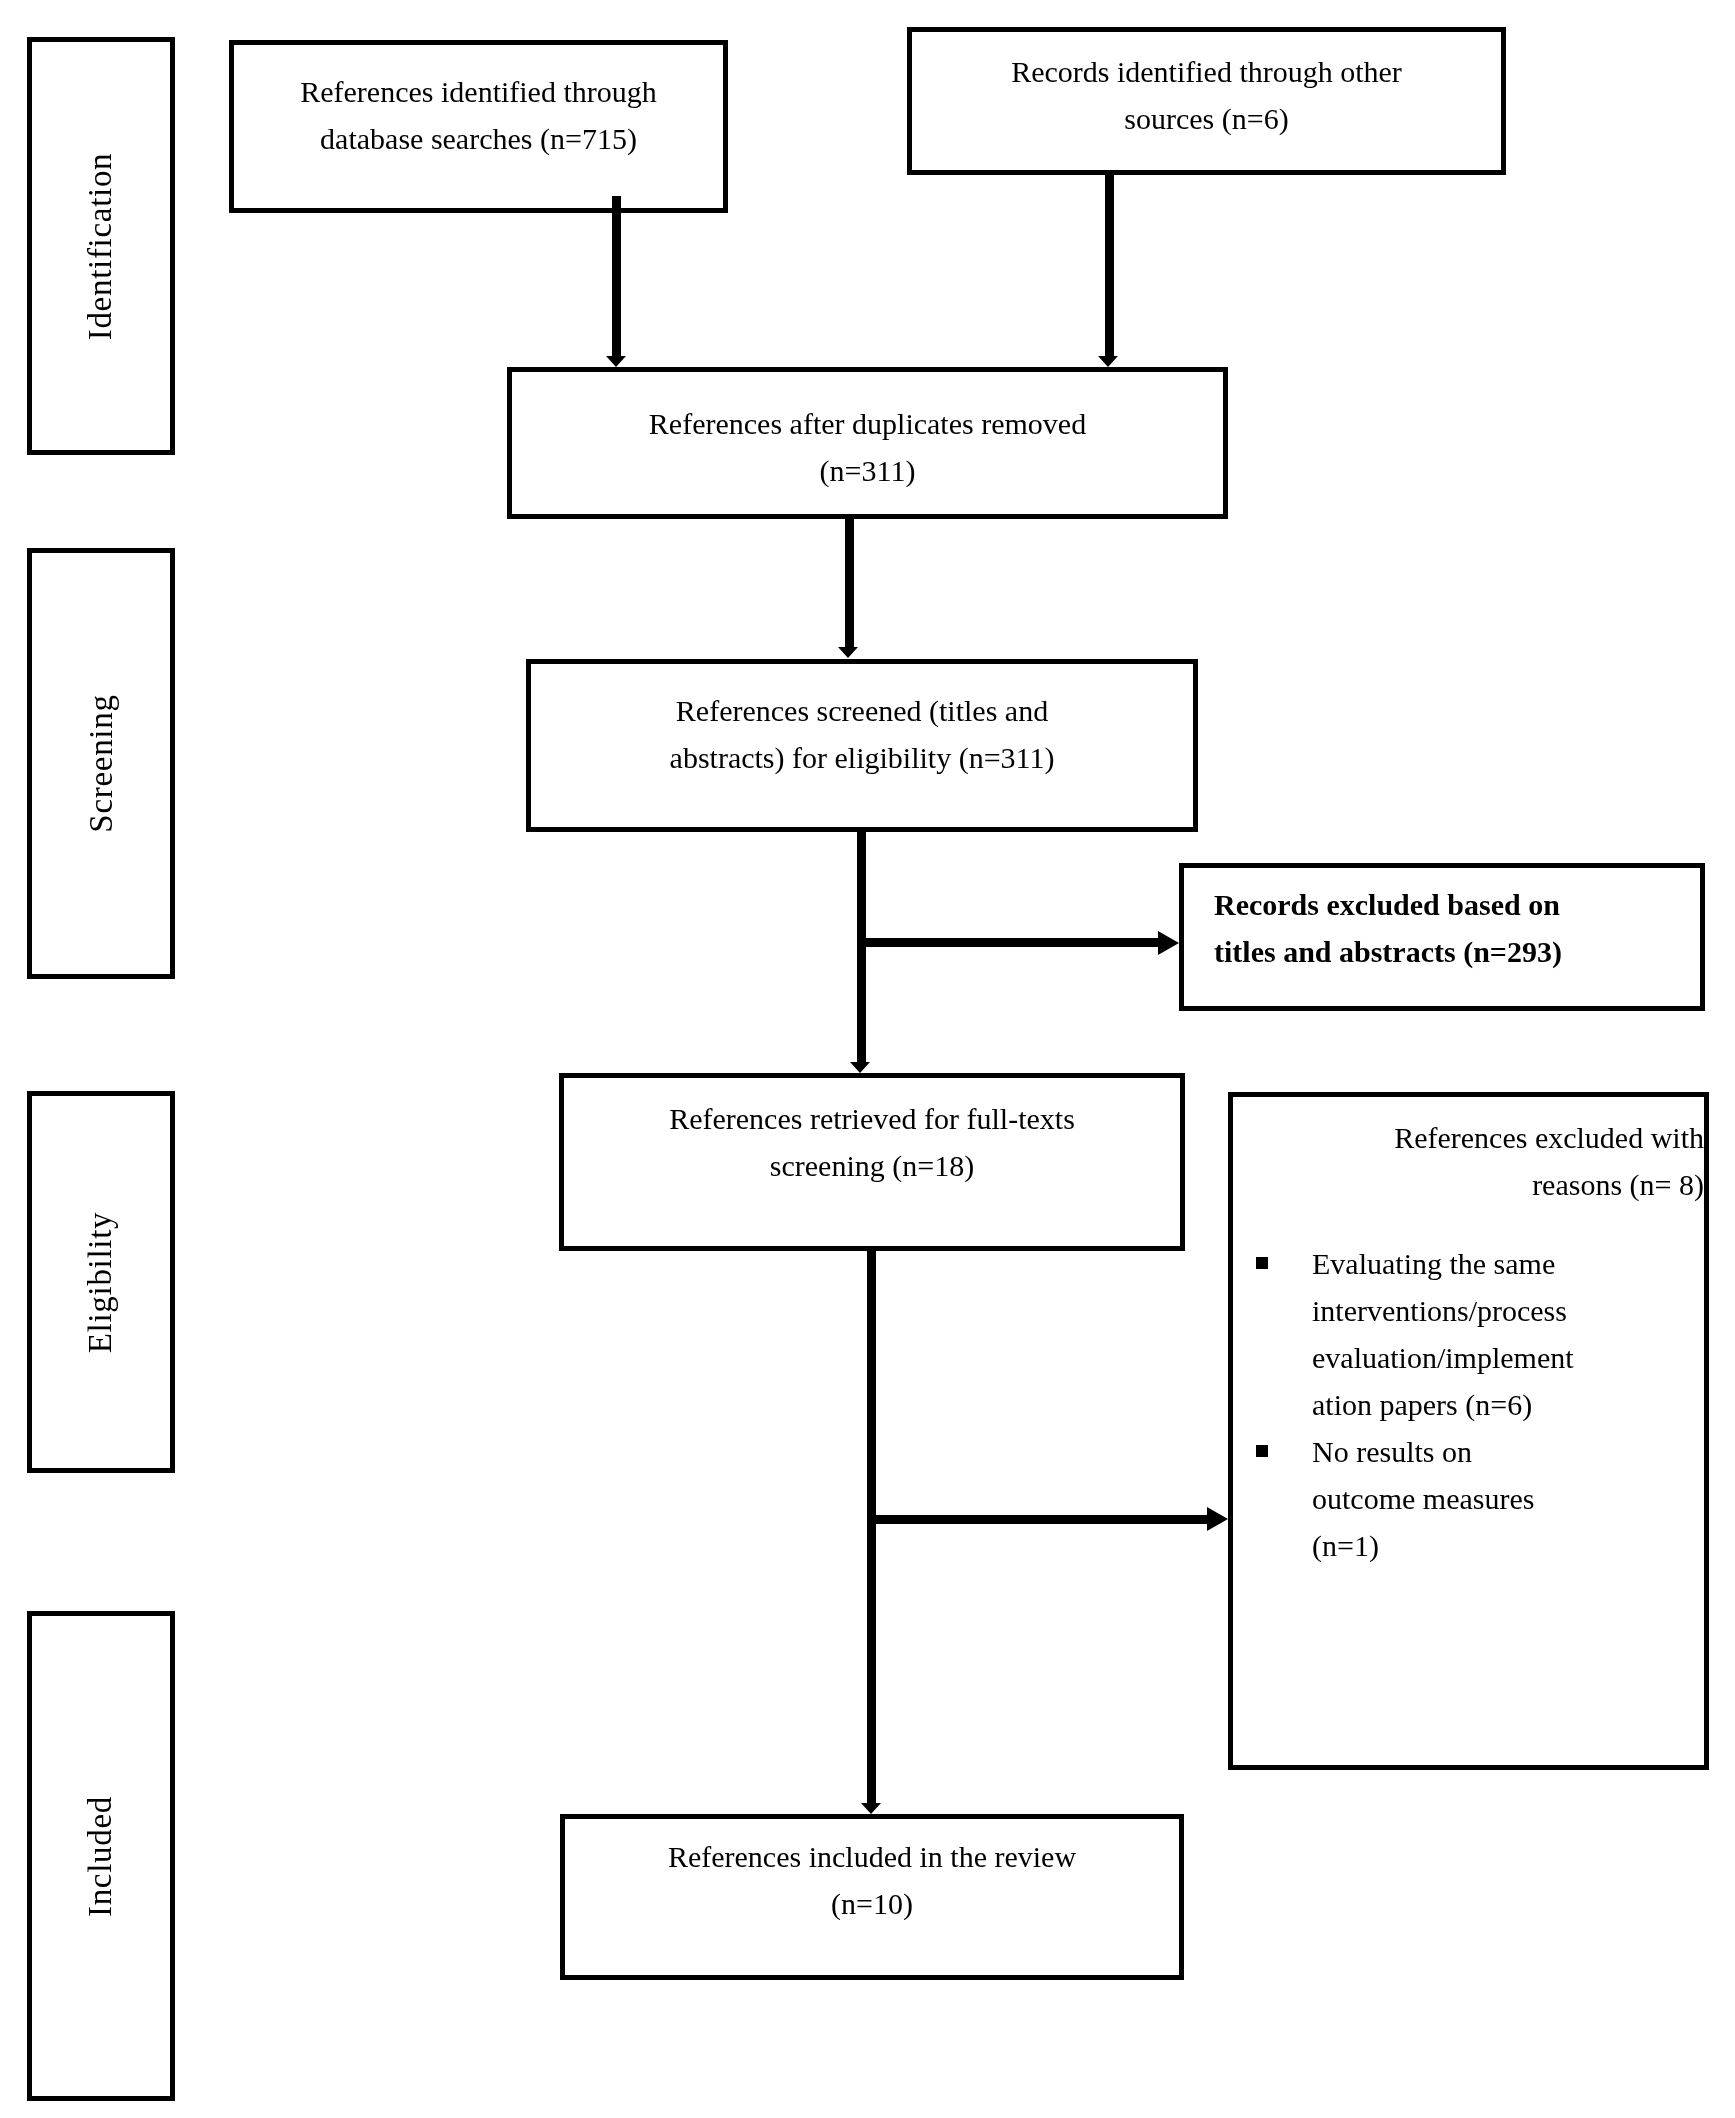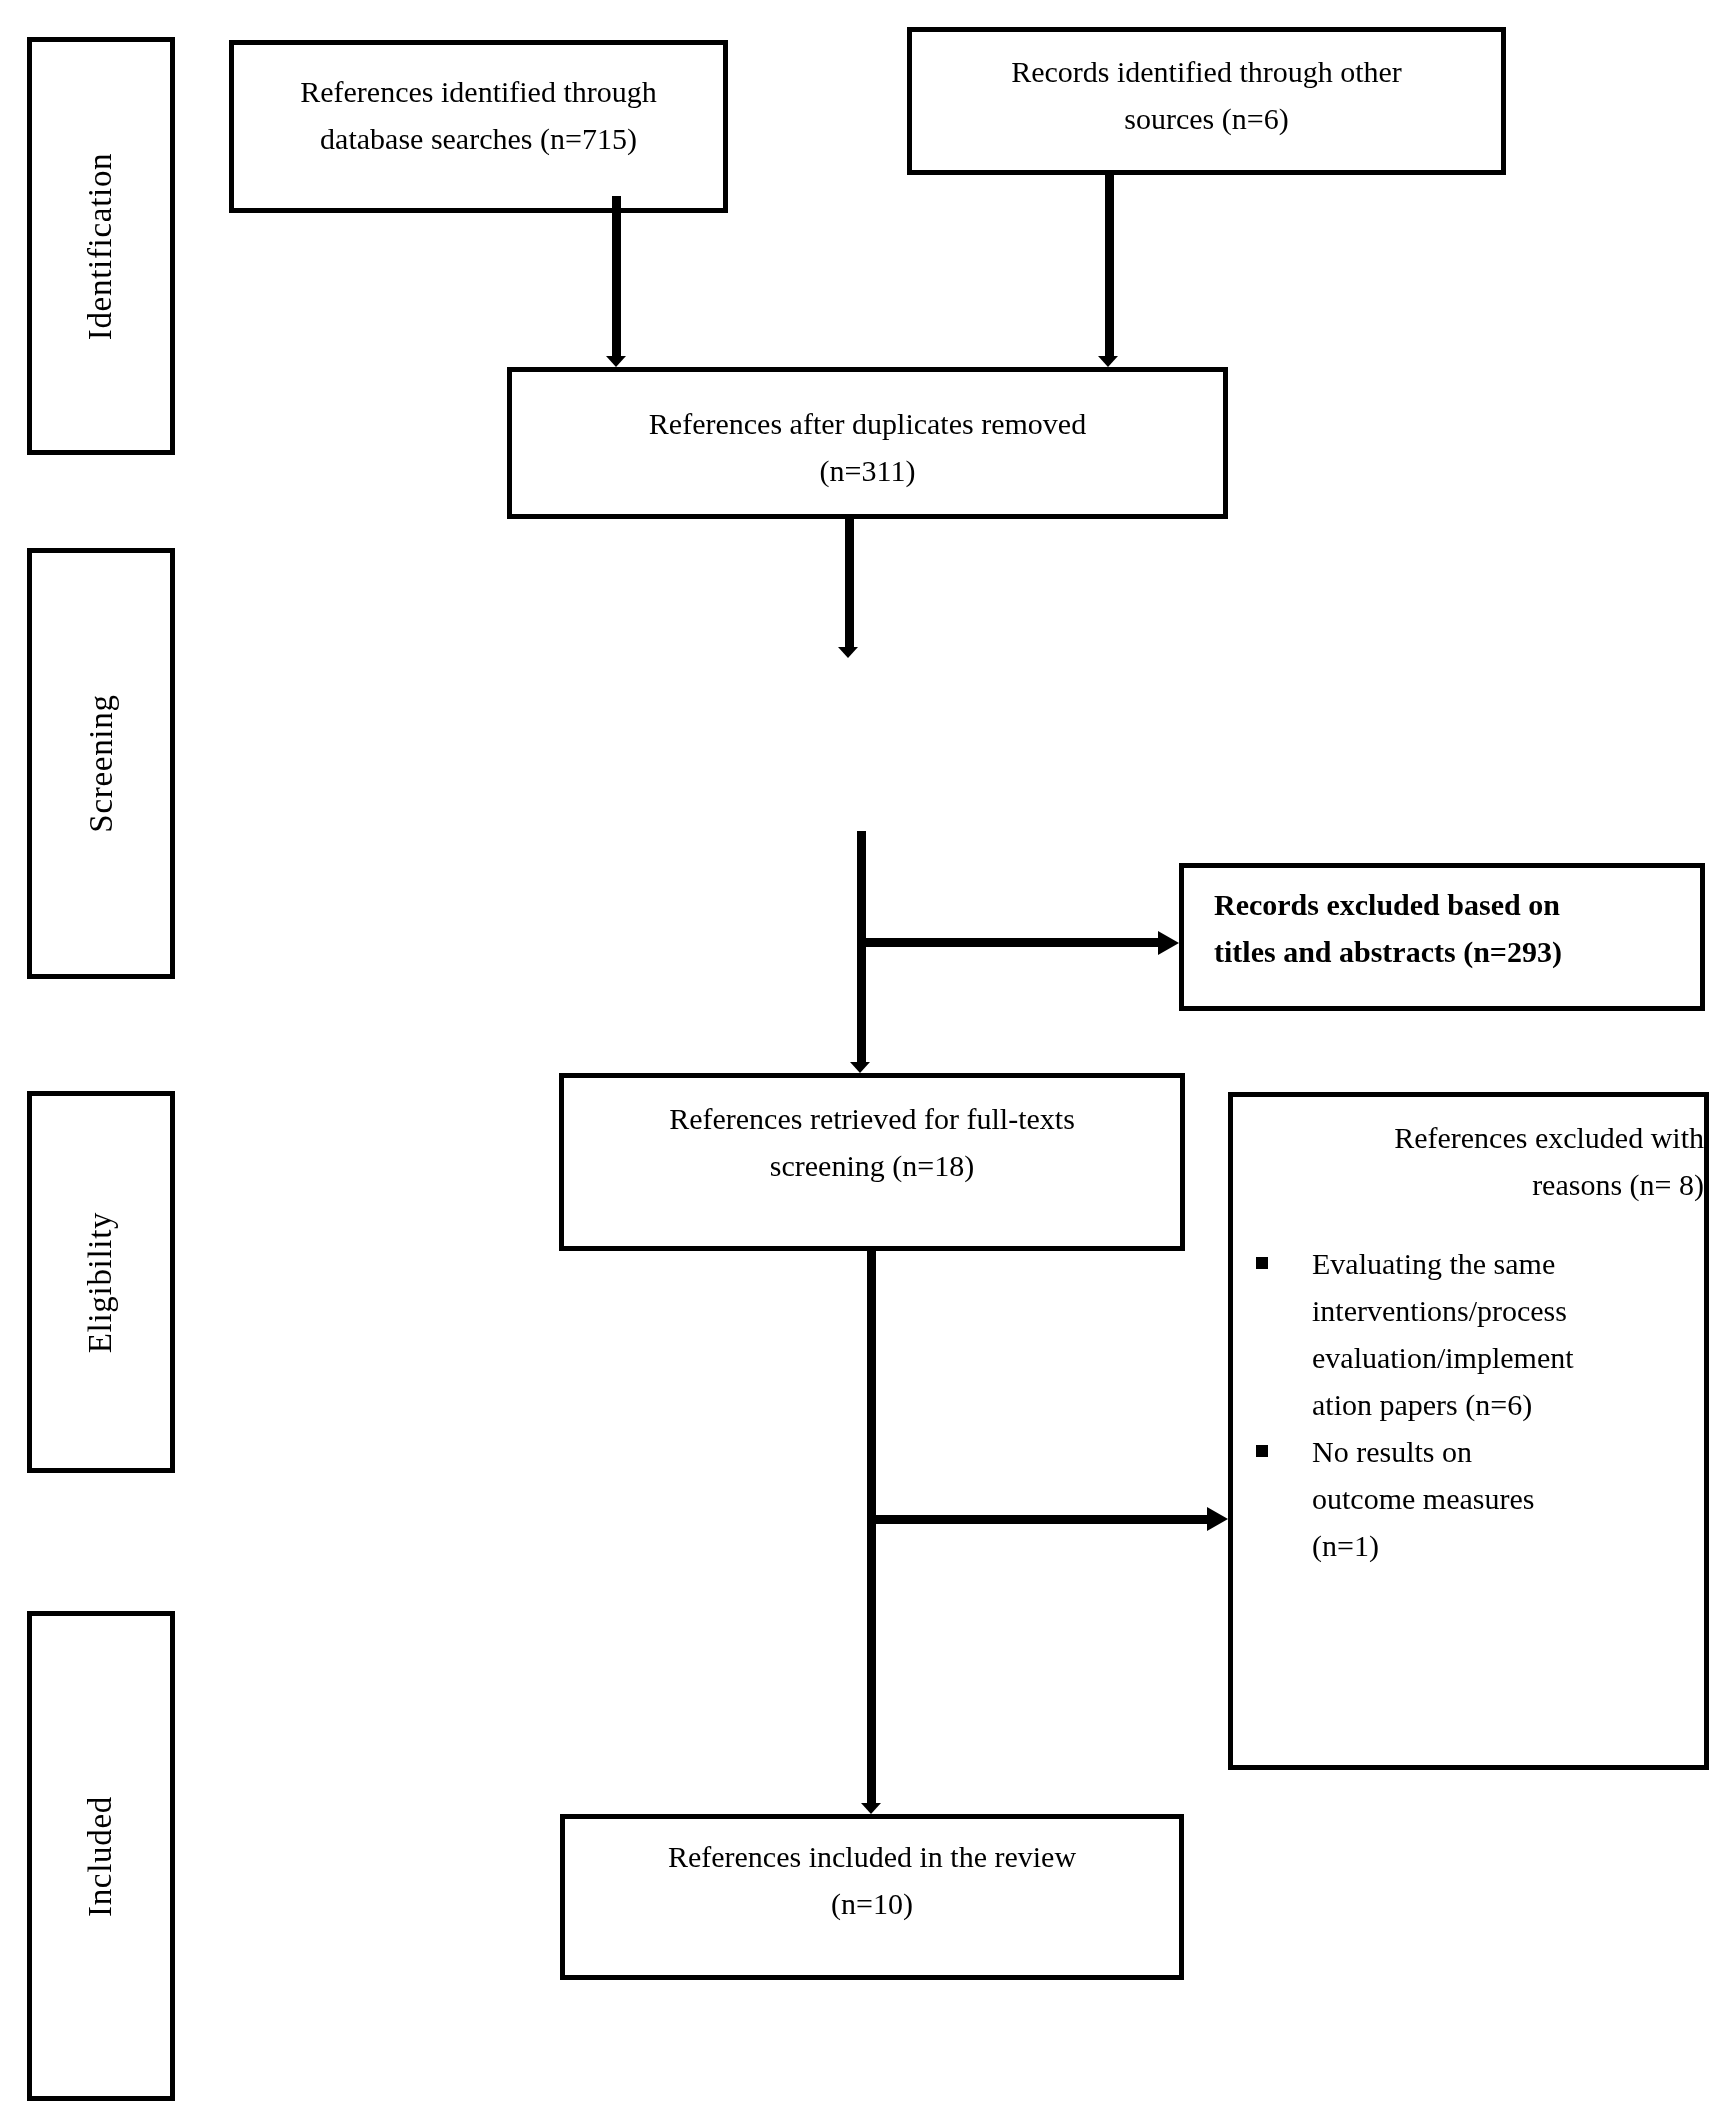--- a/index.html
+++ b/index.html
@@ -68,20 +68,24 @@
   <div class="fbox" style="left:907px;top:27px;width:599px;height:148px;padding-top:15.5px;">
     <div class="txt">Records identified through other
 sources (n=6)</div>
   </div>
 
   <div class="fbox" style="left:507px;top:367px;width:721px;height:152px;padding-top:28px;">
     <div class="txt">References after duplicates removed
 (n=311)</div>
   </div>
 
+  <div class="fbox" style="left:526px;top:659px;width:672px;height:173px;padding-top:22.5px;">
+    <div class="txt">References screened (titles and
+abstracts) for eligibility (n=311)</div>
+  </div>
 
   <div class="fbox" style="left:1179px;top:863px;width:526px;height:148px;padding-top:12.7px;font-weight:bold;">
     <div class="txt" style="text-align:left;padding-left:30px;box-sizing:border-box;">Records excluded based on
 titles and abstracts (n=293)</div>
   </div>
 
   <div class="fbox" style="left:559px;top:1073px;width:626px;height:178px;padding-top:17px;">
     <div class="txt">References retrieved for full-texts
 screening (n=18)</div>
   </div>

